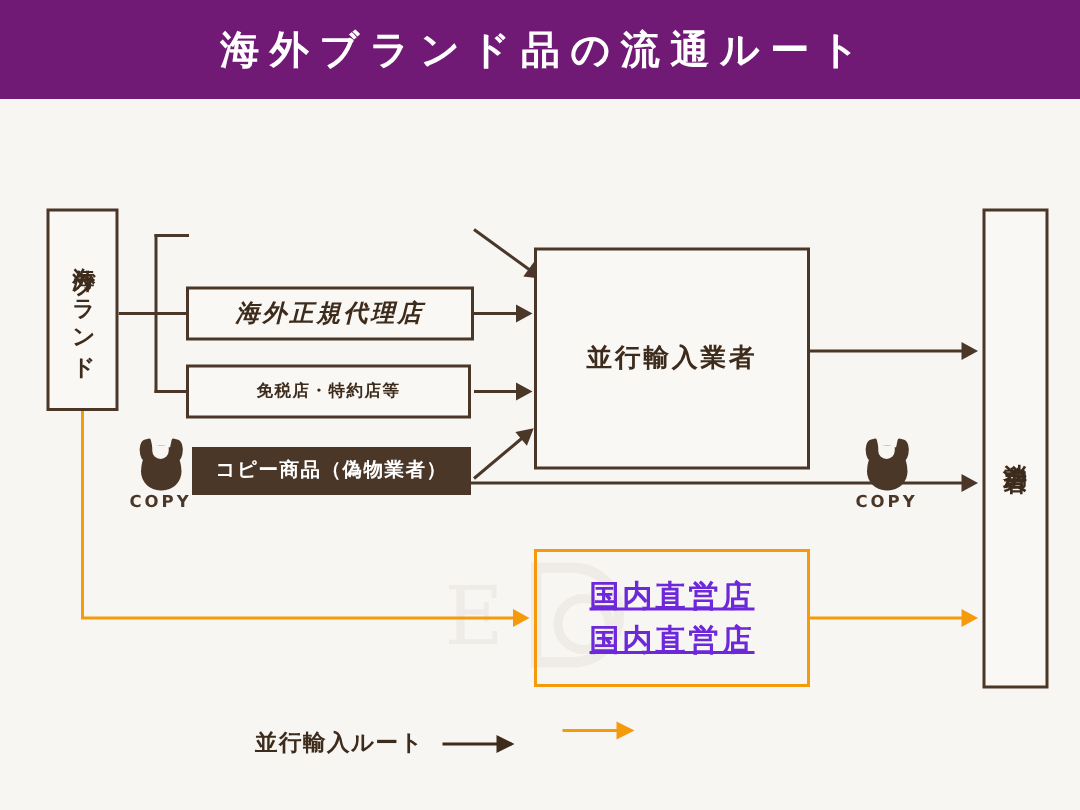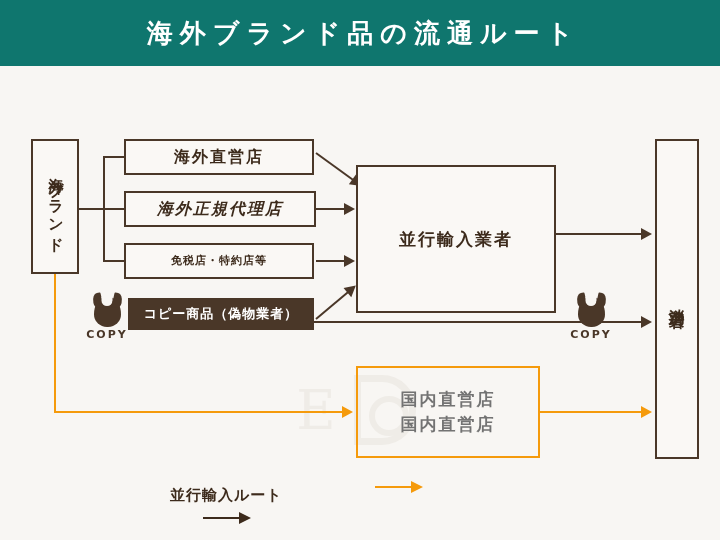--- a/index.html
+++ b/index.html
@@ -7,21 +7,21 @@
     width: 720px; height: 540px;
     background: #f7f5f2;
     font-family: "DejaVu Sans", "Liberation Sans", sans-serif;
     overflow: hidden;
   }
   #root { position: relative; width: 720px; height: 540px; background: #f8f6f3; }
 
   
   .header {
     position: absolute; left: 0; top: 0; width: 720px; height: 66px;
-    background: #0f766e;
+    background: #701a75;
     display: flex; align-items: center; justify-content: center;
   }
   .header-title {
     color: #ffffff; font-size: 26px; font-weight: bold;
     letter-spacing: 7px; text-indent: 7px;
     font-family: "DejaVu Sans", "Liberation Sans", sans-serif;
   }
 
   
   .watermark {
@@ -54,32 +54,32 @@
   .box-vert {
     writing-mode: vertical-rl;
     text-orientation: upright;
     letter-spacing: 2px;
   }
 
   #box-brand    { left: 31px;  top: 139px; width: 48px;  height: 135px; font-size: 15px; }
   #box-direct   { left: 124px; top: 139px; width: 190px; height: 36px;  font-size: 16px; letter-spacing: 2px; }
   #box-agency   { left: 124px; top: 191px; width: 192px; height: 36px;  font-size: 16px; letter-spacing: 2px; font-style: italic; }
   #box-dutyfree { left: 124px; top: 243px; width: 190px; height: 36px;  font-size: 11px; letter-spacing: 1px; }
-  #box-parallel { left: 356px; top: 165px; width: 200px; height: 148px; font-size: 17px; letter-spacing: 2px; }
+  #box-parallel { left: 356px; top: 165px; width: 184px; height: 148px; font-size: 17px; letter-spacing: 2px; }
   #box-consumer { left: 655px; top: 139px; width: 44px;  height: 320px; font-size: 16px; }
 
   #box-copy {
     left: 128px; top: 298px; width: 186px; height: 32px;
     background: #4a3728; border: 2px solid #4a3728;
     color: #ffffff; font-size: 13px; letter-spacing: 1px;
   }
   #box-domestic {
     left: 356px; top: 366px; width: 184px; height: 92px;
     border: 2px solid #f59a0b; background: transparent;
-    color: #737373; font-size: 17px; letter-spacing: 2px;
+    color: #6d28d9; font-size: 20px; letter-spacing: 2px; text-decoration: underline;
   }
 
   
   .copy-icon { position: absolute; width: 46px; text-align: center; }
   .copy-icon .bag {
     width: 27px; height: 30px; margin: 0 auto;
     background: #4a3728;
     border-radius: 46% 46% 48% 48% / 58% 58% 42% 42%;
     position: relative;
   }
@@ -124,21 +124,21 @@
     border-bottom: 6px solid transparent;
     border-left: 11px solid #4a3728;
   }
 
   
   .legend { position: absolute; left: 0; top: 486px; width: 720px; height: 40px; }
   .legend-item {
     position: absolute; display: flex; align-items: center; gap: 12px;
     font-size: 15px; font-weight: bold; letter-spacing: 1px;
   }
-  #legend-parallel { left: 170px; top: 0; color: #3d2b1c; flex-direction: column; }
+  #legend-parallel { left: 170px; top: 0; color: #3d2b1c; }
   #legend-official { left: 375px; top: 0; color: #f59a0b; }
   .legend-arrow { position: relative; width: 46px; height: 2px; background: #3d2b1c; }
   .legend-arrow::after {
     content: ""; position: absolute; right: -2px; top: -5px; width: 0; height: 0;
     border-top: 6px solid transparent; border-bottom: 6px solid transparent;
     border-left: 12px solid #3d2b1c;
   }
   .legend-arrow.orange { background: #f59a0b; }
   .legend-arrow.orange::after { border-left-color: #f59a0b; }
 </style>
@@ -186,23 +186,20 @@
   <div class="ln ln-h ln-o" style="left:54px; top:411px; width:290px;"></div>
   <div class="arrow-head orange" style="left:342px; top:406px;"></div>
 
   <div class="ln ln-h ln-o" style="left:540px; top:411px; width:103px;"></div>
   <div class="arrow-head orange" style="left:641px; top:406px;"></div>
 
   <div class="box box-vert" id="box-brand">
     <span>海外ブランド</span>
   </div>
 
-  <div class="box" id="box-direct">
-    <span>海外直営店</span>
-  </div>
 
   <div class="box" id="box-agency">
     <span>海外正規代理店</span>
   </div>
 
   <div class="box" id="box-dutyfree">
     <span>免税店・特約店等</span>
   </div>
 
   <div class="box" id="box-parallel">

